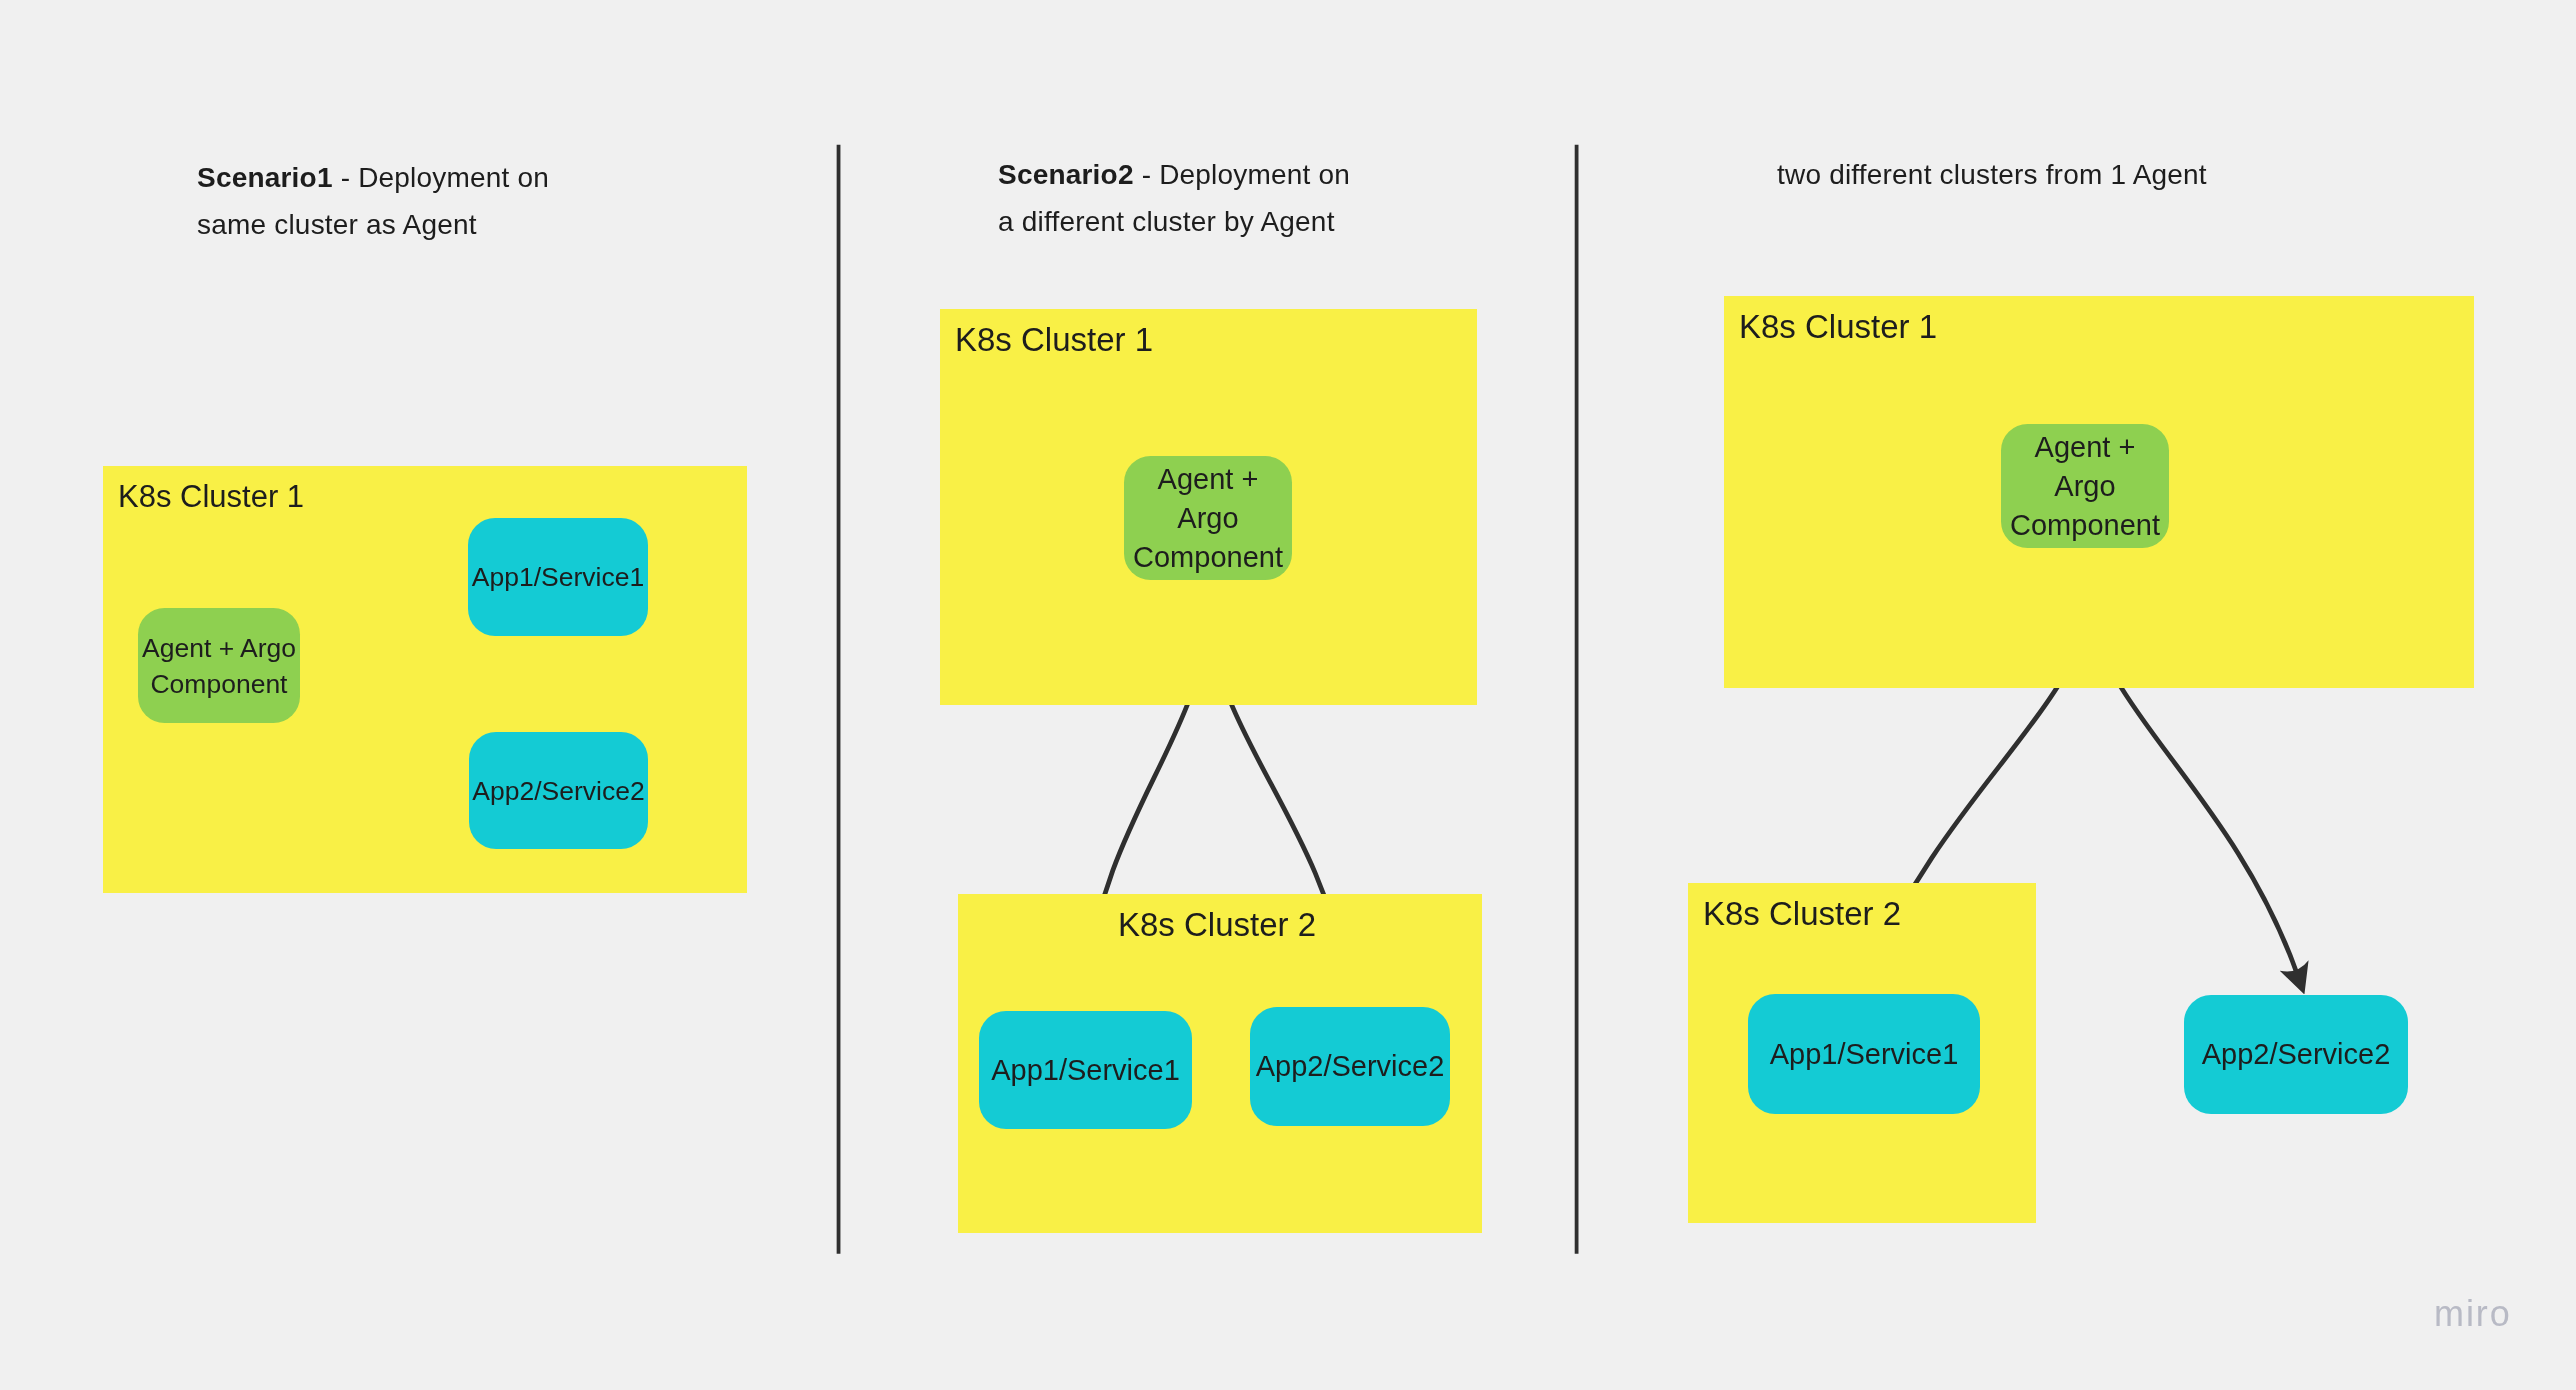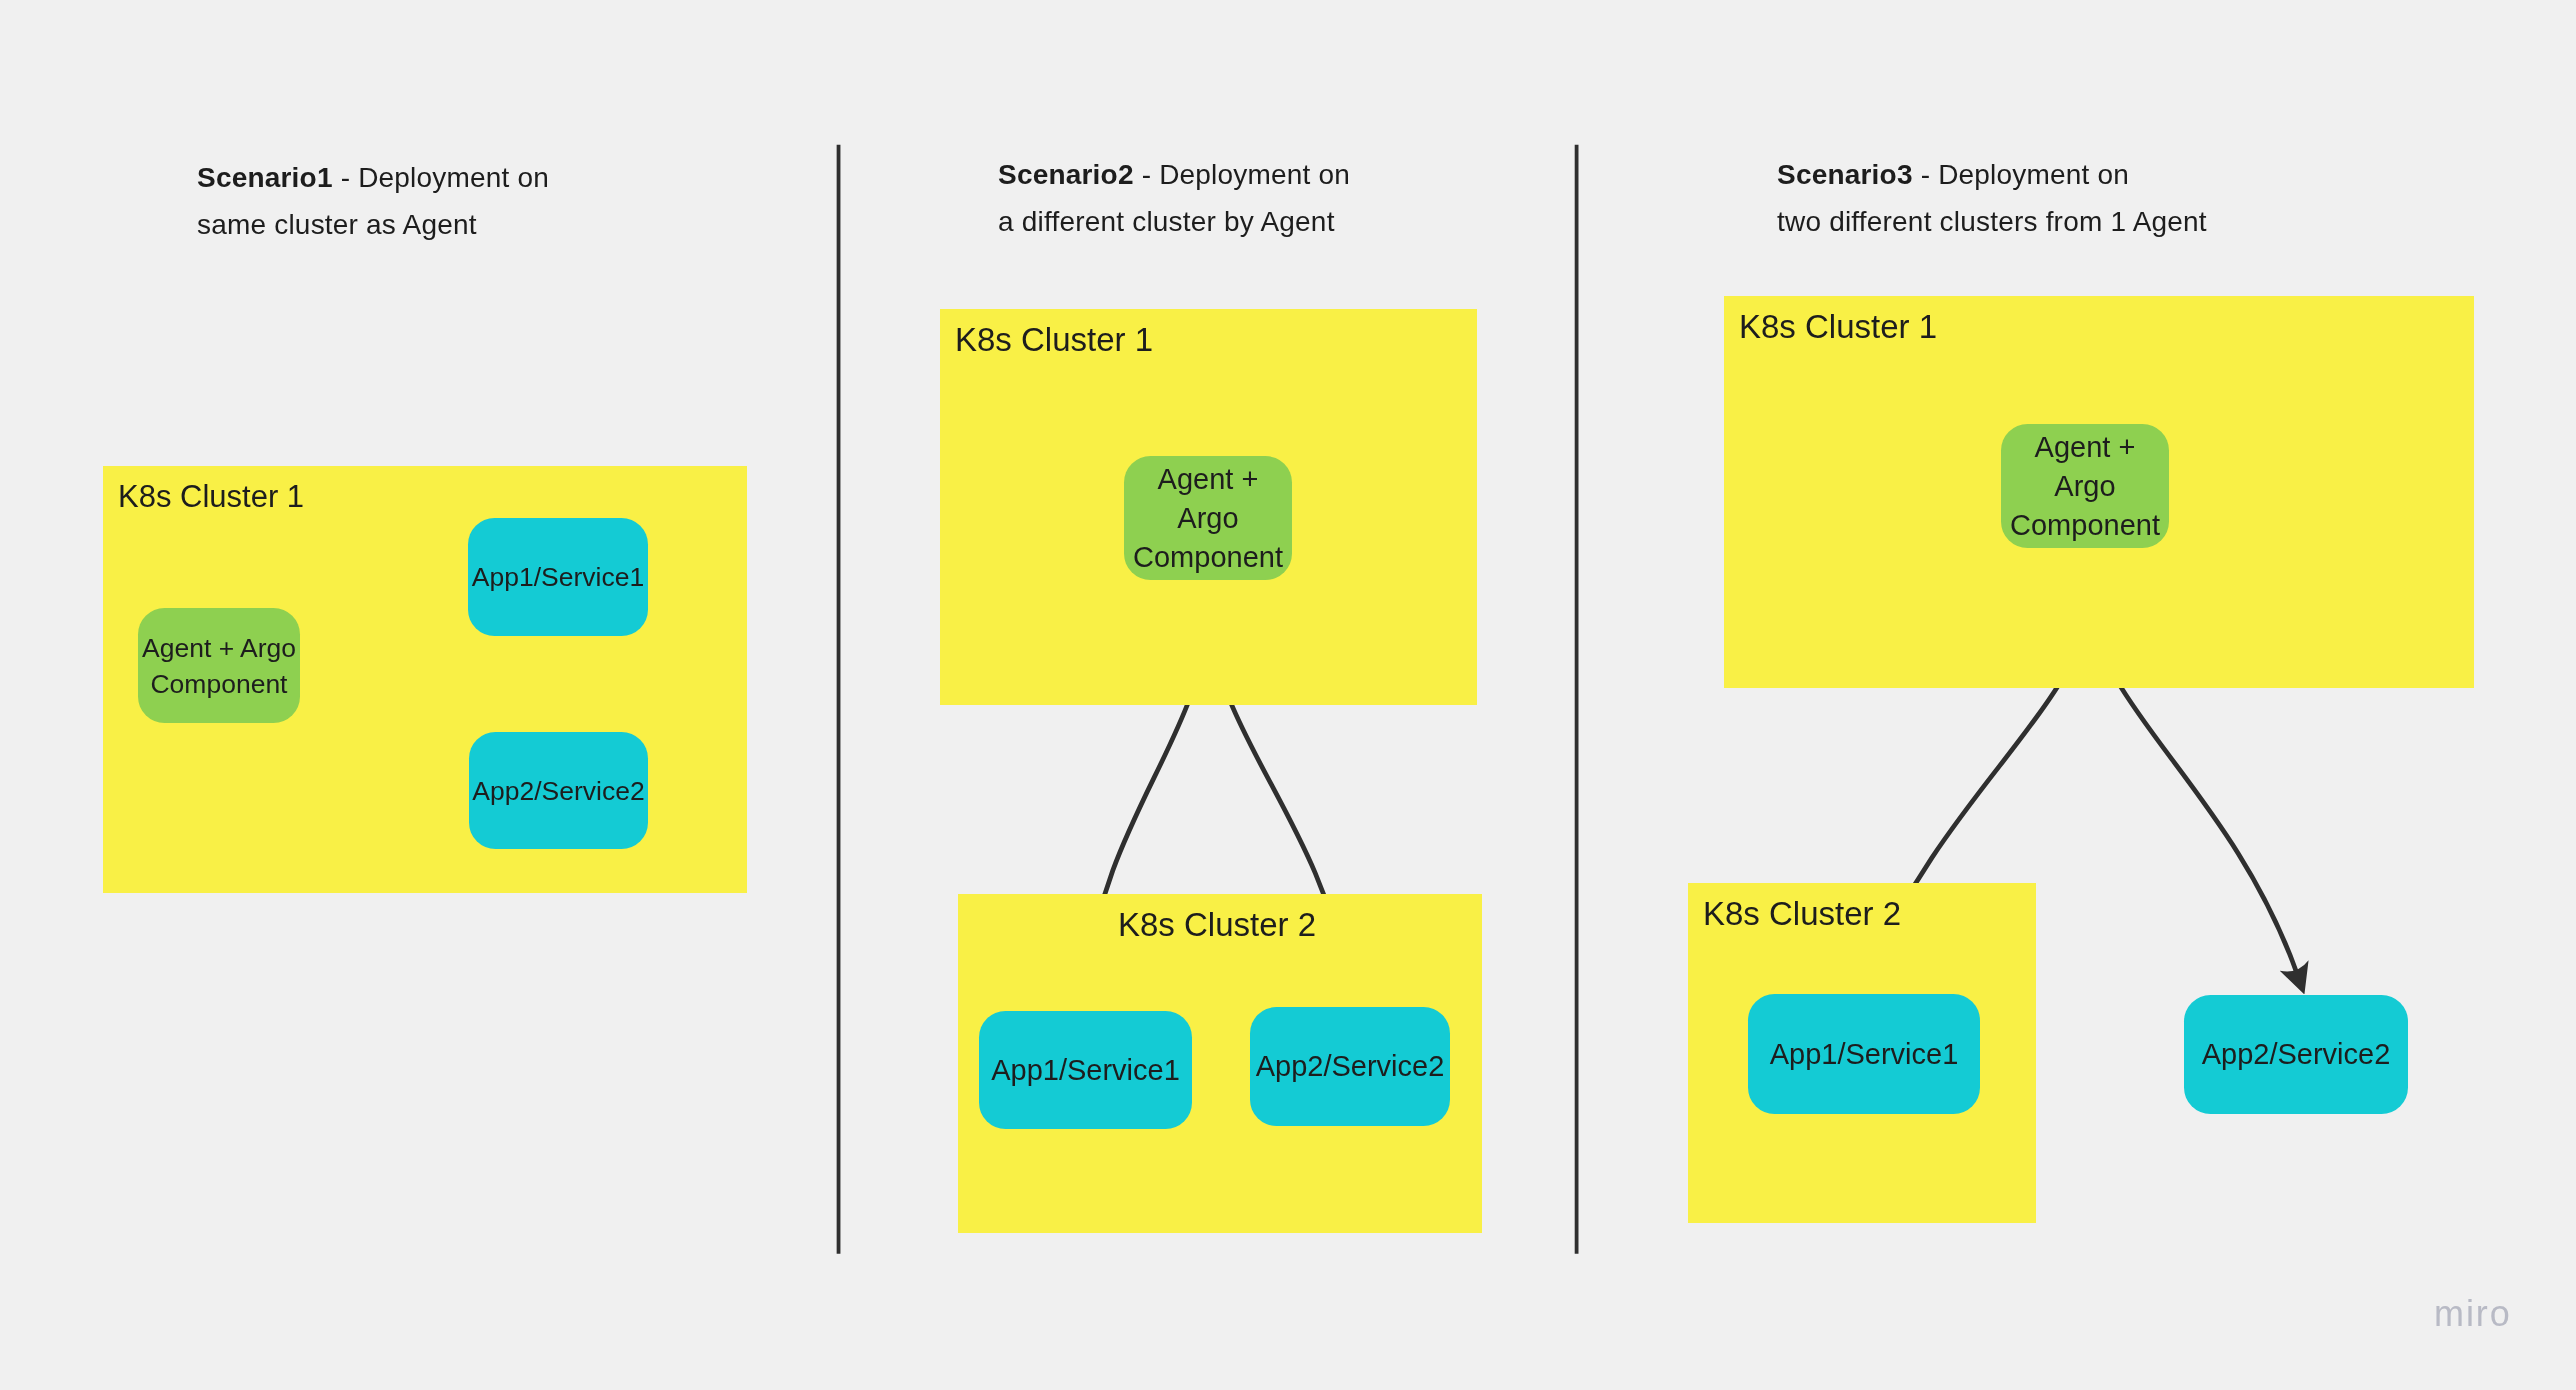--- a/index.html
+++ b/index.html
@@ -21,21 +21,21 @@
     position:absolute;top:9.5px;left:15px;right:21px;
     font-size:33px;line-height:42px;white-space:nowrap;
   }
   .cluster-label.sm{font-size:31px;}
   .cluster-label.centered{text-align:center;}
   .node{
     position:absolute;display:flex;align-items:center;justify-content:center;
     text-align:center;border-radius:26.5px;white-space:pre-line;
   }
   .node.green{background:var(--green,#8ed050);}
-  .node.cyan{background:var(--cyan,#14cbd4);}
+  .node.cyan{background:var(--cyan,#14cbd4);border-radius:27px;}
   .fs28{font-size:26.5px;line-height:36px;}
   .fs31{font-size:29px;line-height:39px;}
   svg.overlay{position:absolute;left:0;top:0;width:2576px;height:1390px;}
   svg.overlay path.connector, svg.overlay line.divider{
     fill:none;stroke:var(--stroke,#2f2f2f);
   }
   svg.overlay path.connector{stroke-width:5;stroke-linecap:round;}
   svg.overlay line.divider{stroke-width:4;}
   .watermark{
     position:absolute;left:2434px;top:1293px;
@@ -102,21 +102,20 @@
 
   <div class="cluster" style="left:958px;top:894px;width:524px;height:339px;">
     <div class="cluster-label centered">K8s Cluster 2</div>
   </div>
 
   <div class="node cyan fs31" style="left:979px;top:1011px;width:213px;height:118px;">App1/Service1</div>
 
   <div class="node cyan fs31" style="left:1250px;top:1007px;width:200px;height:119px;">App2/Service2</div>
 
   <div class="title" style="left:1777px;top:151px;">
-    <div><b>Scenario3</b><span> - Deployment on</span></div>
     <div>two different clusters from 1 Agent</div>
   </div>
 
   <div class="cluster" style="left:1724px;top:296px;width:750px;height:392px;">
     <div class="cluster-label">K8s Cluster 1</div>
   </div>
 
   <div class="node green fs31" style="left:2001px;top:424px;width:168px;height:124px;">Agent +
 Argo
 Component</div>

